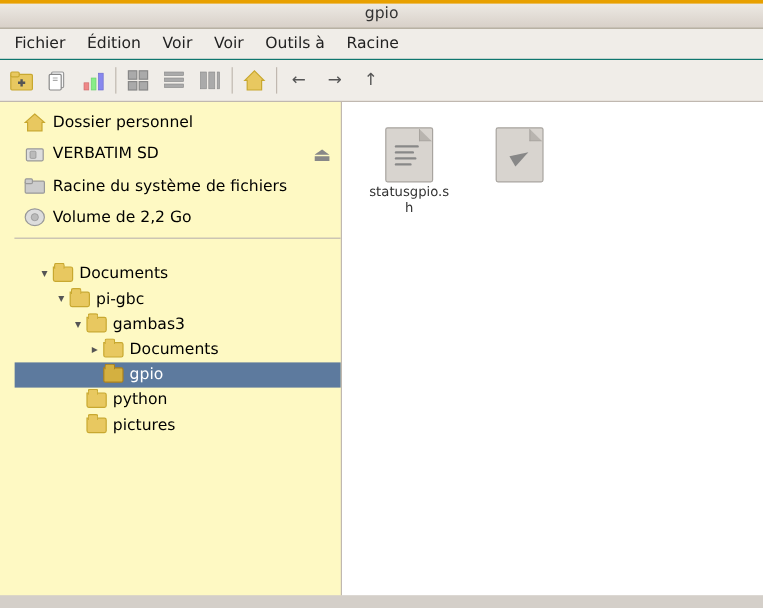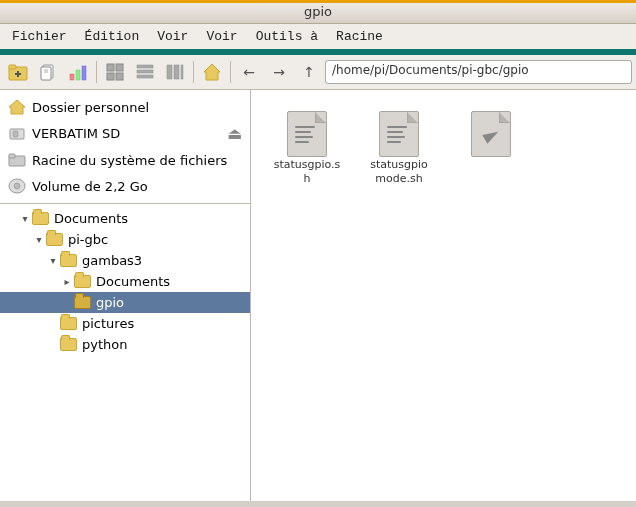--- a/index.html
+++ b/index.html
@@ -30,23 +30,22 @@
       position: absolute;
       top: 0; left: 0; right: 0;
     }
 
     
     .menubar {
       background: #f0ede8;
       display: flex;
       align-items: center;
       padding: 2px 4px;
-      border-bottom: 6px solid #0f766e;
+      border-bottom: 1px solid #0f766e;
       gap: 2px;
-      font-family: Liberation Mono, monospace;
     }
     .menubar span {
       padding: 3px 8px;
       cursor: pointer;
       border-radius: 3px;
       color: #222;
     }
 
     
     .toolbar {
@@ -88,26 +87,27 @@
     }
 
     
     .main {
       display: flex;
       height: calc(507px - 32px - 32px - 32px);
     }
 
     
     .left-panel {
-      width: 251px;
-      background: #ffffff;
+      width: 285px;
+      background: #fef9c3;
       border-right: 1px solid #c0b8b0;
       display: flex;
       flex-direction: column;
       overflow: hidden;
+      padding-left: 12px;
     }
 
     
     .places {
       border-bottom: 1px solid #c0b8b0;
       padding: 4px 0;
     }
     .place-item {
       display: flex;
       align-items: center;
@@ -124,20 +124,21 @@
       flex-shrink: 0;
     }
 
     
     .tree-panel {
       flex: 1;
       overflow-y: auto;
       overflow-x: hidden;
       padding: 4px 0;
       position: relative;
+      margin-top: 15px;
     }
     .tree-panel::-webkit-scrollbar {
       width: 12px;
     }
     .tree-panel::-webkit-scrollbar-track {
       background: #e8e4df;
     }
     .tree-panel::-webkit-scrollbar-thumb {
       background: #b0a898;
       border: 2px solid #e8e4df;
@@ -394,21 +395,20 @@
   </div>
 
   <div class="toolbar-btn">
     <span style="font-size:14px;color:#555;">→</span>
   </div>
 
   <div class="toolbar-btn">
     <span style="font-size:14px;color:#555;">↑</span>
   </div>
 
-  <div class="address-bar">/home/pi/Documents/pi-gbc/gpio</div>
 </div>
 
 <div class="main">
 
   <div class="left-panel">
 
     <div class="places">
       <div class="place-item">
         <div class="place-icon">
           <svg width="18" height="16" viewBox="0 0 18 16">
@@ -488,29 +488,29 @@
             <div class="folder-shape"></div>
           </div>
         <span>gpio</span>
       </div>
 
       <div class="tree-item" style="padding-left: calc(4px + 3*14px)">
         <span class="tree-arrow empty"></span>
         <div class="tree-folder-icon">
             <div class="folder-shape"></div>
           </div>
-        <span>pictures</span>
+        <span>python</span>
       </div>
 
       <div class="tree-item" style="padding-left: calc(4px + 3*14px)">
         <span class="tree-arrow empty"></span>
         <div class="tree-folder-icon">
             <div class="folder-shape"></div>
           </div>
-        <span>python</span>
+        <span>pictures</span>
       </div>
     </div>
   </div>
 
   <div class="right-panel">
     <div class="files-area">
 
       <div class="file-item">
         <div class="file-icon">
           <div class="script-icon">
@@ -518,33 +518,20 @@
               <div class="script-line" style="width:20px"></div>
               <div class="script-line" style="width:16px"></div>
               <div class="script-line" style="width:18px"></div>
               <div class="script-line" style="width:14px"></div>
             </div>
           </div>
         </div>
         <div class="file-label">statusgpio.sh</div>
       </div>
 
-      <div class="file-item">
-        <div class="file-icon">
-          <div class="script-icon">
-            <div class="script-icon-inner">
-              <div class="script-line" style="width:20px"></div>
-              <div class="script-line" style="width:16px"></div>
-              <div class="script-line" style="width:18px"></div>
-              <div class="script-line" style="width:14px"></div>
-            </div>
-          </div>
-        </div>
-        <div class="file-label">statusgpio<br>mode.sh</div>
-      </div>
 
       <div class="file-item">
         <div class="file-icon">
           <div class="gambas-icon">
             <span class="arrow-shape">►</span>
           </div>
         </div>
       </div>
     </div>
   </div>

